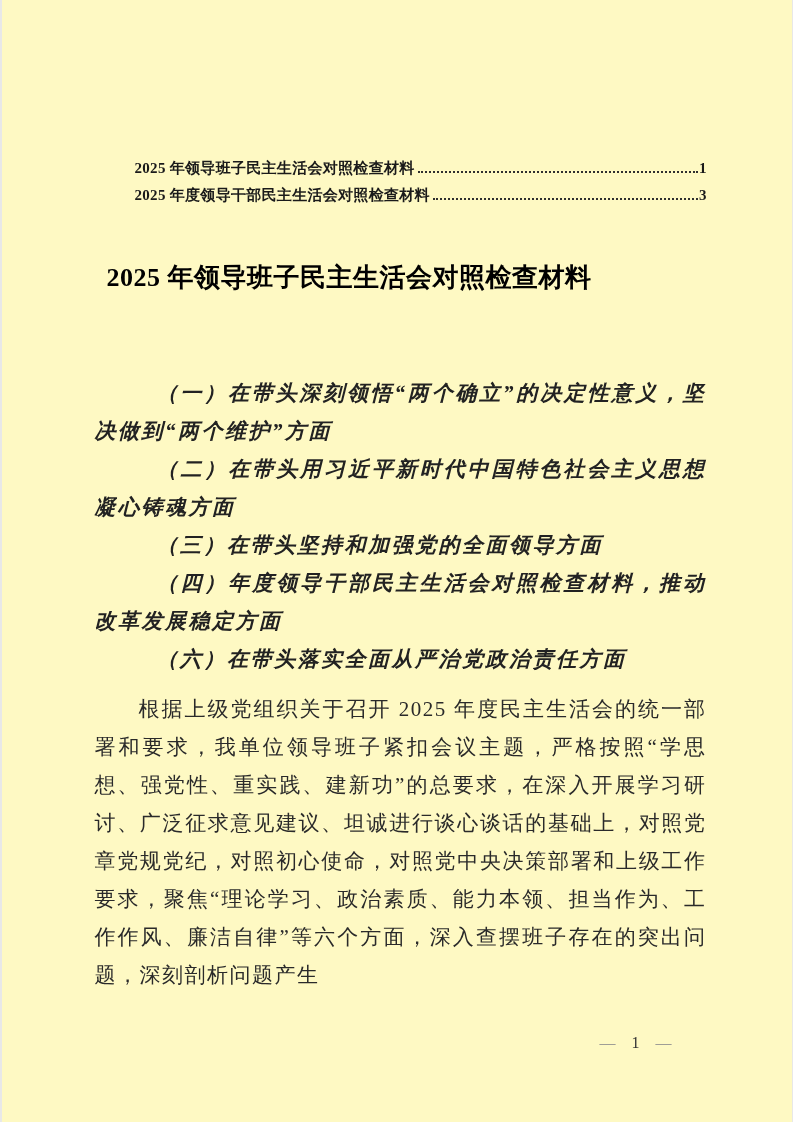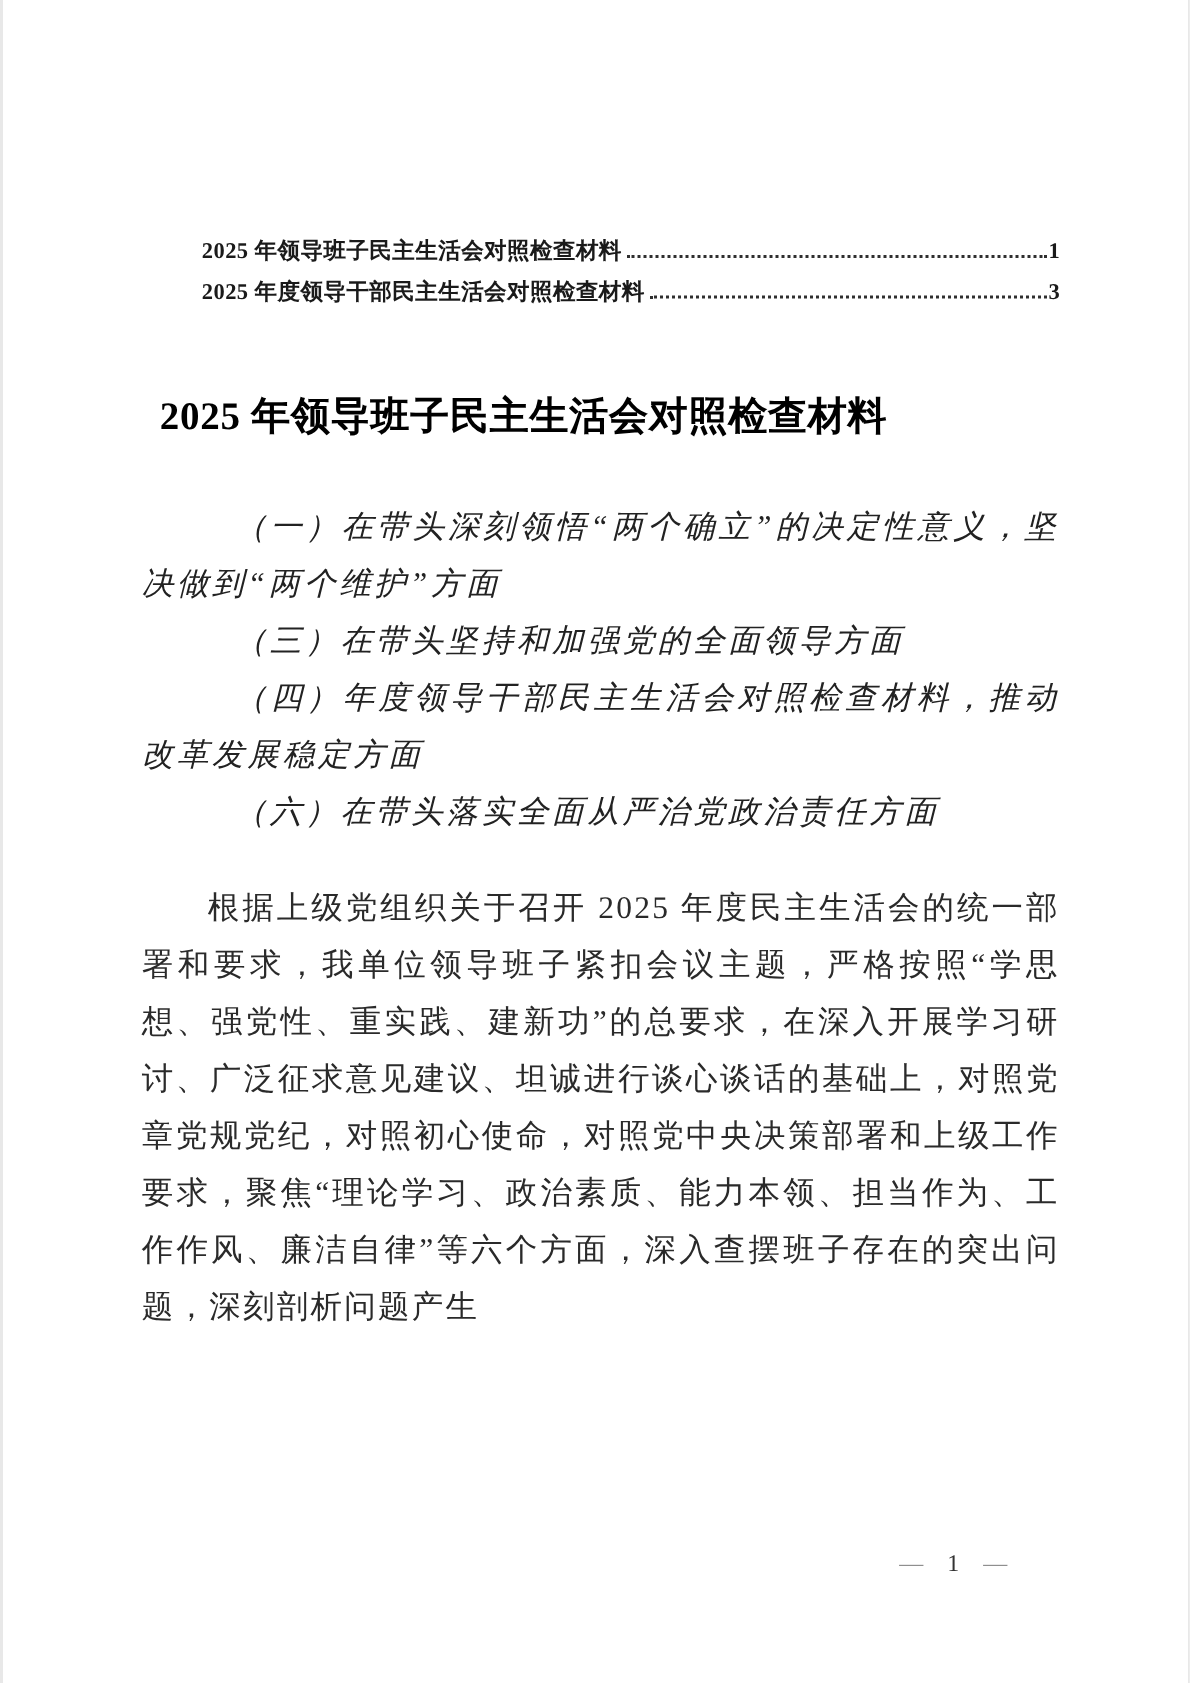--- a/index.html
+++ b/index.html
@@ -1,37 +1,37 @@
 <!DOCTYPE html>
 <html><head>
 <meta charset="utf-8">
 <style>
   html,body{margin:0;padding:0;background:#e8e8e8;}
   .page{
-    width:790px;height:1122px;background:#ffffff;position:relative;overflow:hidden;
+    width:790px;height:1122px;background:#fef9c3;position:relative;overflow:hidden;
     font-family:"Liberation Serif","DejaVu Serif",serif;color:#1c1c1c;margin:0 auto;
   }
   .content{position:absolute;left:93px;top:0;width:612px;}
 
   
   .toc{margin:155px 0 0 40px;font-size:15px;font-weight:700;line-height:27px;color:#1a1a1a;}
   .toc-row{display:flex;align-items:baseline;cursor:pointer;}
   .toc-title{white-space:nowrap;letter-spacing:0.3px;}
   .toc-leader{flex:1;border-bottom:2px dotted #2f2f2f;margin:0 1px 3px 3px;min-width:20px;}
   .toc-page{font-weight:700;}
 
   
   .doc-title{margin:52px 0 0 12px;font-size:26px;line-height:34px;font-weight:700;color:#000;letter-spacing:0.5px;font-family:"Liberation Serif","DejaVu Serif",serif;}
 
   
-  .outline{margin-top:37px;font-style:italic;color:#222;}
+  .outline{margin-top:79px;font-style:italic;color:#222;font-weight:bold;}
   .outline-item{margin:0;font-size:21px;line-height:38px;letter-spacing:2.5px;text-indent:62px;text-align:justify;}
 
   
-  .body-para{margin:26px 0 0 0;font-size:21px;line-height:38px;letter-spacing:1.5px;text-indent:44px;text-align:justify;color:#2a2a2a;}
+  .body-para{margin:12px 0 0 0;font-size:21px;line-height:38px;letter-spacing:1.5px;text-indent:44px;text-align:justify;color:#2a2a2a;}
 
   
   .footer{position:absolute;top:1033px;left:598px;width:72px;display:flex;justify-content:space-between;align-items:center;font-size:16px;line-height:20px;}
   .dash{color:#8f8f8f;}
   .num{color:#333;}
 </style>
 </head>
 <body>
 
 <div class="page">
@@ -47,20 +47,21 @@
         <span class="toc-title">2025 年度领导干部民主生活会对照检查材料</span>
         <span class="toc-leader"></span>
         <span class="toc-page">3</span>
       </div>
     </nav>
 
     <h1 class="doc-title">2025 年领导班子民主生活会对照检查材料</h1>
 
     <section class="outline">
       <p class="outline-item">（一）在带头深刻领悟“两个确立”的决定性意义，坚决做到“两个维护”方面</p>
+      <p class="outline-item">（二）在带头用习近平新时代中国特色社会主义思想凝心铸魂方面</p>
       <p class="outline-item">（三）在带头坚持和加强党的全面领导方面</p>
       <p class="outline-item">（四）年度领导干部民主生活会对照检查材料，推动改革发展稳定方面</p>
       <p class="outline-item">（六）在带头落实全面从严治党政治责任方面</p>
     </section>
 
     <p class="body-para">根据上级党组织关于召开 2025 年度民主生活会的统一部署和要求，我单位领导班子紧扣会议主题，严格按照“学思想、强党性、重实践、建新功”的总要求，在深入开展学习研讨、广泛征求意见建议、坦诚进行谈心谈话的基础上，对照党章党规党纪，对照初心使命，对照党中央决策部署和上级工作要求，聚焦“理论学习、政治素质、能力本领、担当作为、工作作风、廉洁自律”等六个方面，深入查摆班子存在的突出问题，深刻剖析问题产生</p>
   </div>
 
   <div class="footer">
     <span class="dash">—</span>

